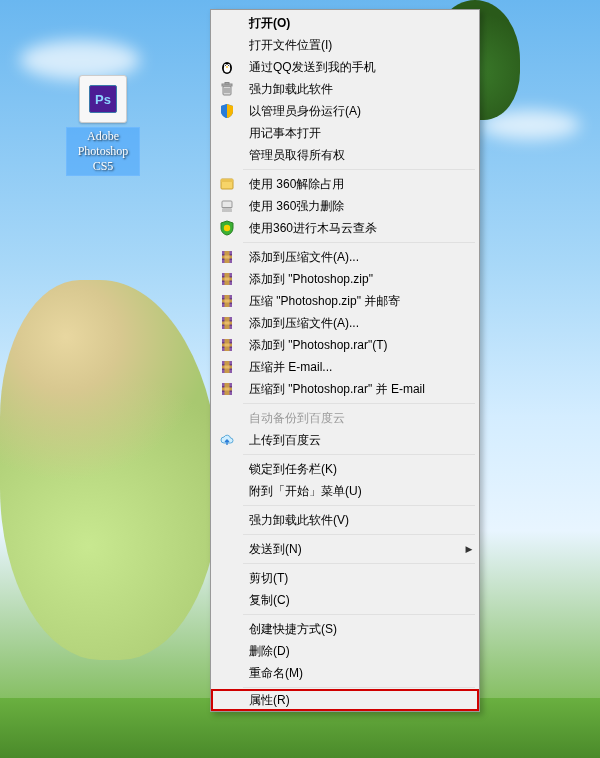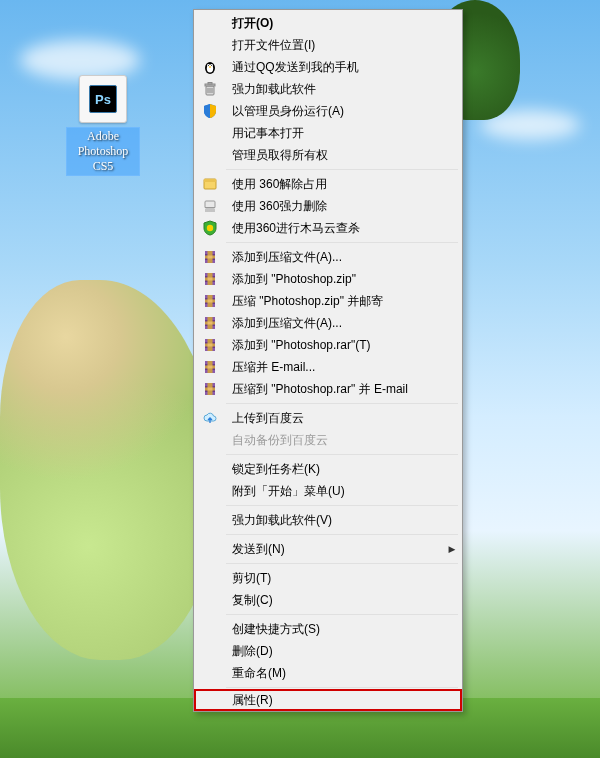--- a/index.html
+++ b/index.html
@@ -67,21 +67,21 @@
       border: 1px solid #ccc;
       border-radius: 3px;
       display: flex;
       align-items: center;
       justify-content: center;
       box-shadow: 0 1px 2px rgba(0,0,0,0.2);
     }
     .desktop-icon .ps-square {
       width: 28px;
       height: 28px;
-      background: #000000;
+      background: #4c1d95;
       border-radius: 2px;
       color: #8cd5ff;
       font-family: Arial, sans-serif;
       font-weight: bold;
       font-size: 13px;
       display: flex;
       align-items: center;
       justify-content: center;
       border: 1px solid #3a7aaa;
     }
@@ -92,21 +92,21 @@
       text-shadow: 1px 1px 2px rgba(0,0,0,0.8);
       line-height: 1.25;
       font-size: 12px;
       padding: 1px 2px;
       background: rgba(51,153,255,0.45);
       border: 1px solid rgba(120,190,255,0.6);
       font-family: Liberation Serif, serif;
     }
     .context-menu {
       position: absolute;
-      left: 193px;
+      left: 210px;
       top: 9px;
       width: 270px;
       background: #f0f0f0;
       border: 1px solid #999;
       box-shadow: 3px 3px 6px rgba(0,0,0,0.25);
       padding: 2px;
       z-index: 10;
     }
     .menu-item {
       display: flex;
@@ -379,34 +379,34 @@
               <rect x="3" y="11" width="10" height="3" fill="#8a5aaa"></rect>
               <rect x="5.5" y="2" width="5" height="12" fill="#c89a48"></rect>
               <rect x="3" y="6.5" width="10" height="3" fill="#c89a48"></rect>
               <rect x="5.5" y="6.5" width="5" height="3" fill="#e8ba68"></rect>
             </svg>
           </span>
         </span>
         <span class="label-text">压缩到 "Photoshop.rar" 并 E-mail</span>
       </div>
       <div class="separator"></div>
+      <div class="menu-item disabled">
+        <span class="menu-icon"></span>
+        <span class="label-text">自动备份到百度云</span>
+      </div>
       <div class="menu-item">
         <span class="menu-icon">
           <span class="ic">
             <svg viewBox="0 0 16 16">
               <path d="M5 11 a3 3 0 0 1 0-6 a3.5 3.5 0 0 1 6.5 1 a2.5 2.5 0 0 1 0 5 Z" fill="#cfeeff" stroke="#5aa8d8"></path>
               <path d="M8 13 L8 8 M6 10 L8 8 L10 10" stroke="#2a7cd8" fill="none" stroke-width="1.3"></path>
             </svg>
           </span>
         </span>
         <span class="label-text">上传到百度云</span>
-      </div>
-      <div class="menu-item disabled">
-        <span class="menu-icon"></span>
-        <span class="label-text">自动备份到百度云</span>
       </div>
       <div class="separator"></div>
       <div class="menu-item">
         <span class="menu-icon"></span>
         <span class="label-text">锁定到任务栏(K)</span>
       </div>
       <div class="menu-item">
         <span class="menu-icon"></span>
         <span class="label-text">附到「开始」菜单(U)</span>
       </div>

